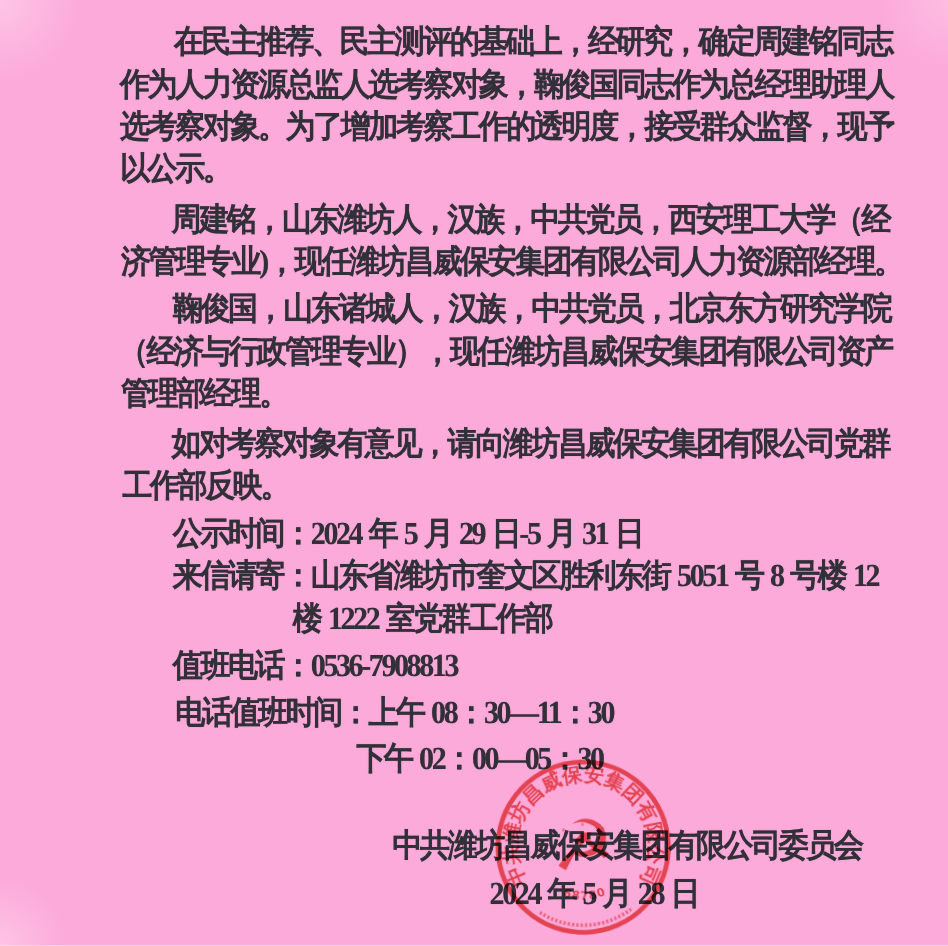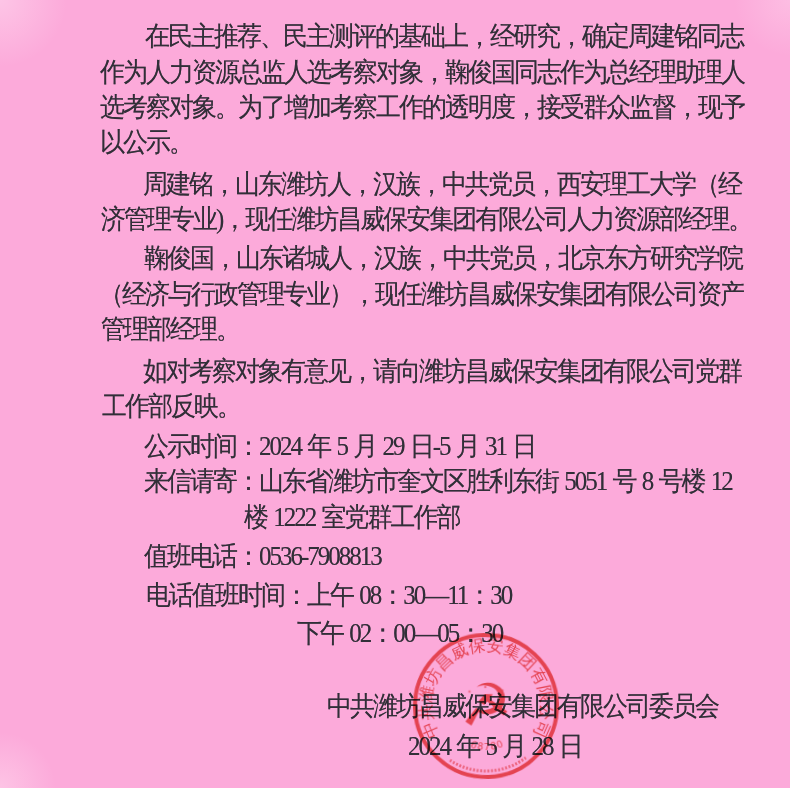--- a/index.html
+++ b/index.html
@@ -7,20 +7,21 @@
     position: relative;
     width: 790px;
     height: 788px;
     background: #fcaada;
     background-image:
       radial-gradient(circle at 0% 0%, rgba(255,230,245,.45) 0, rgba(255,230,245,0) 6%),
       radial-gradient(circle at 100% 0%, rgba(255,225,242,.35) 0, rgba(255,225,242,0) 5%),
       radial-gradient(circle at 0% 100%, rgba(255,235,246,.40) 0, rgba(255,235,246,0) 5%);
     overflow: hidden;
     font-family: "Liberation Serif", "DejaVu Serif", serif;
+    font-weight: bold;
   }
   .ln {
     position: absolute;
     white-space: nowrap;
     font-size: 25px;
     line-height: 27px;
     letter-spacing: -2px;
     word-spacing: 2px;
     color: #312f38;
     text-shadow: 0 0 .6px rgba(40,38,48,.55);

